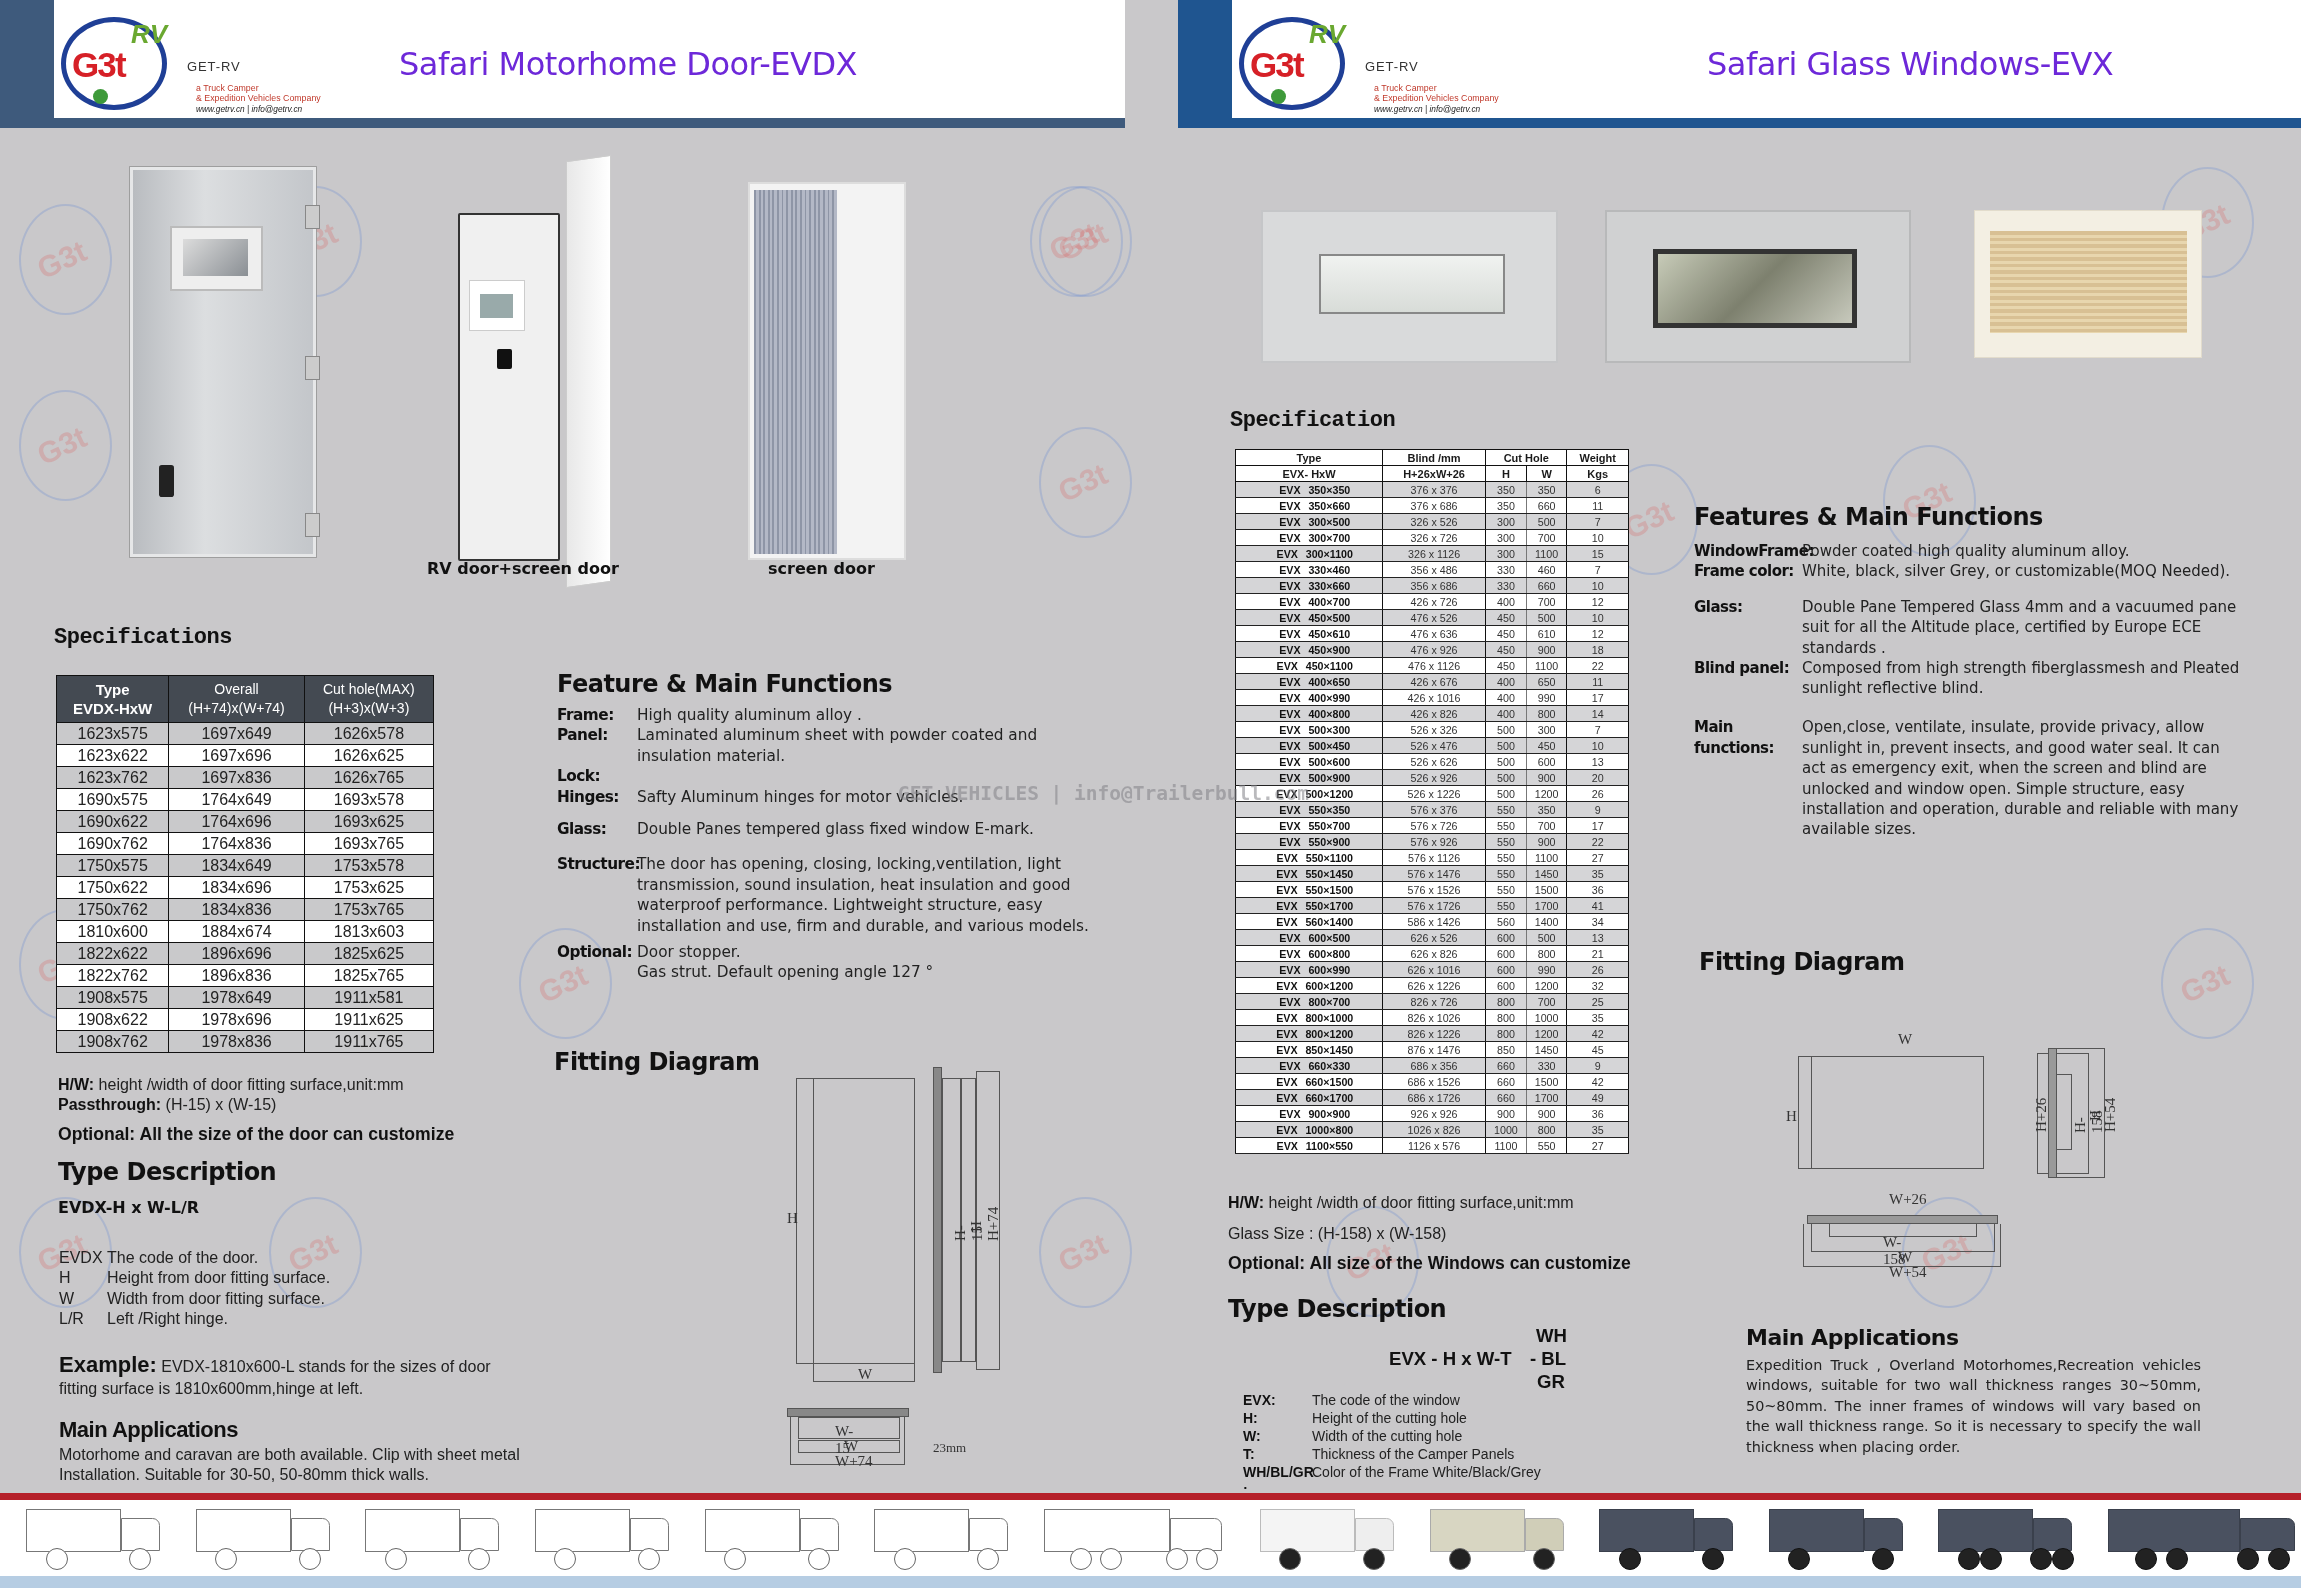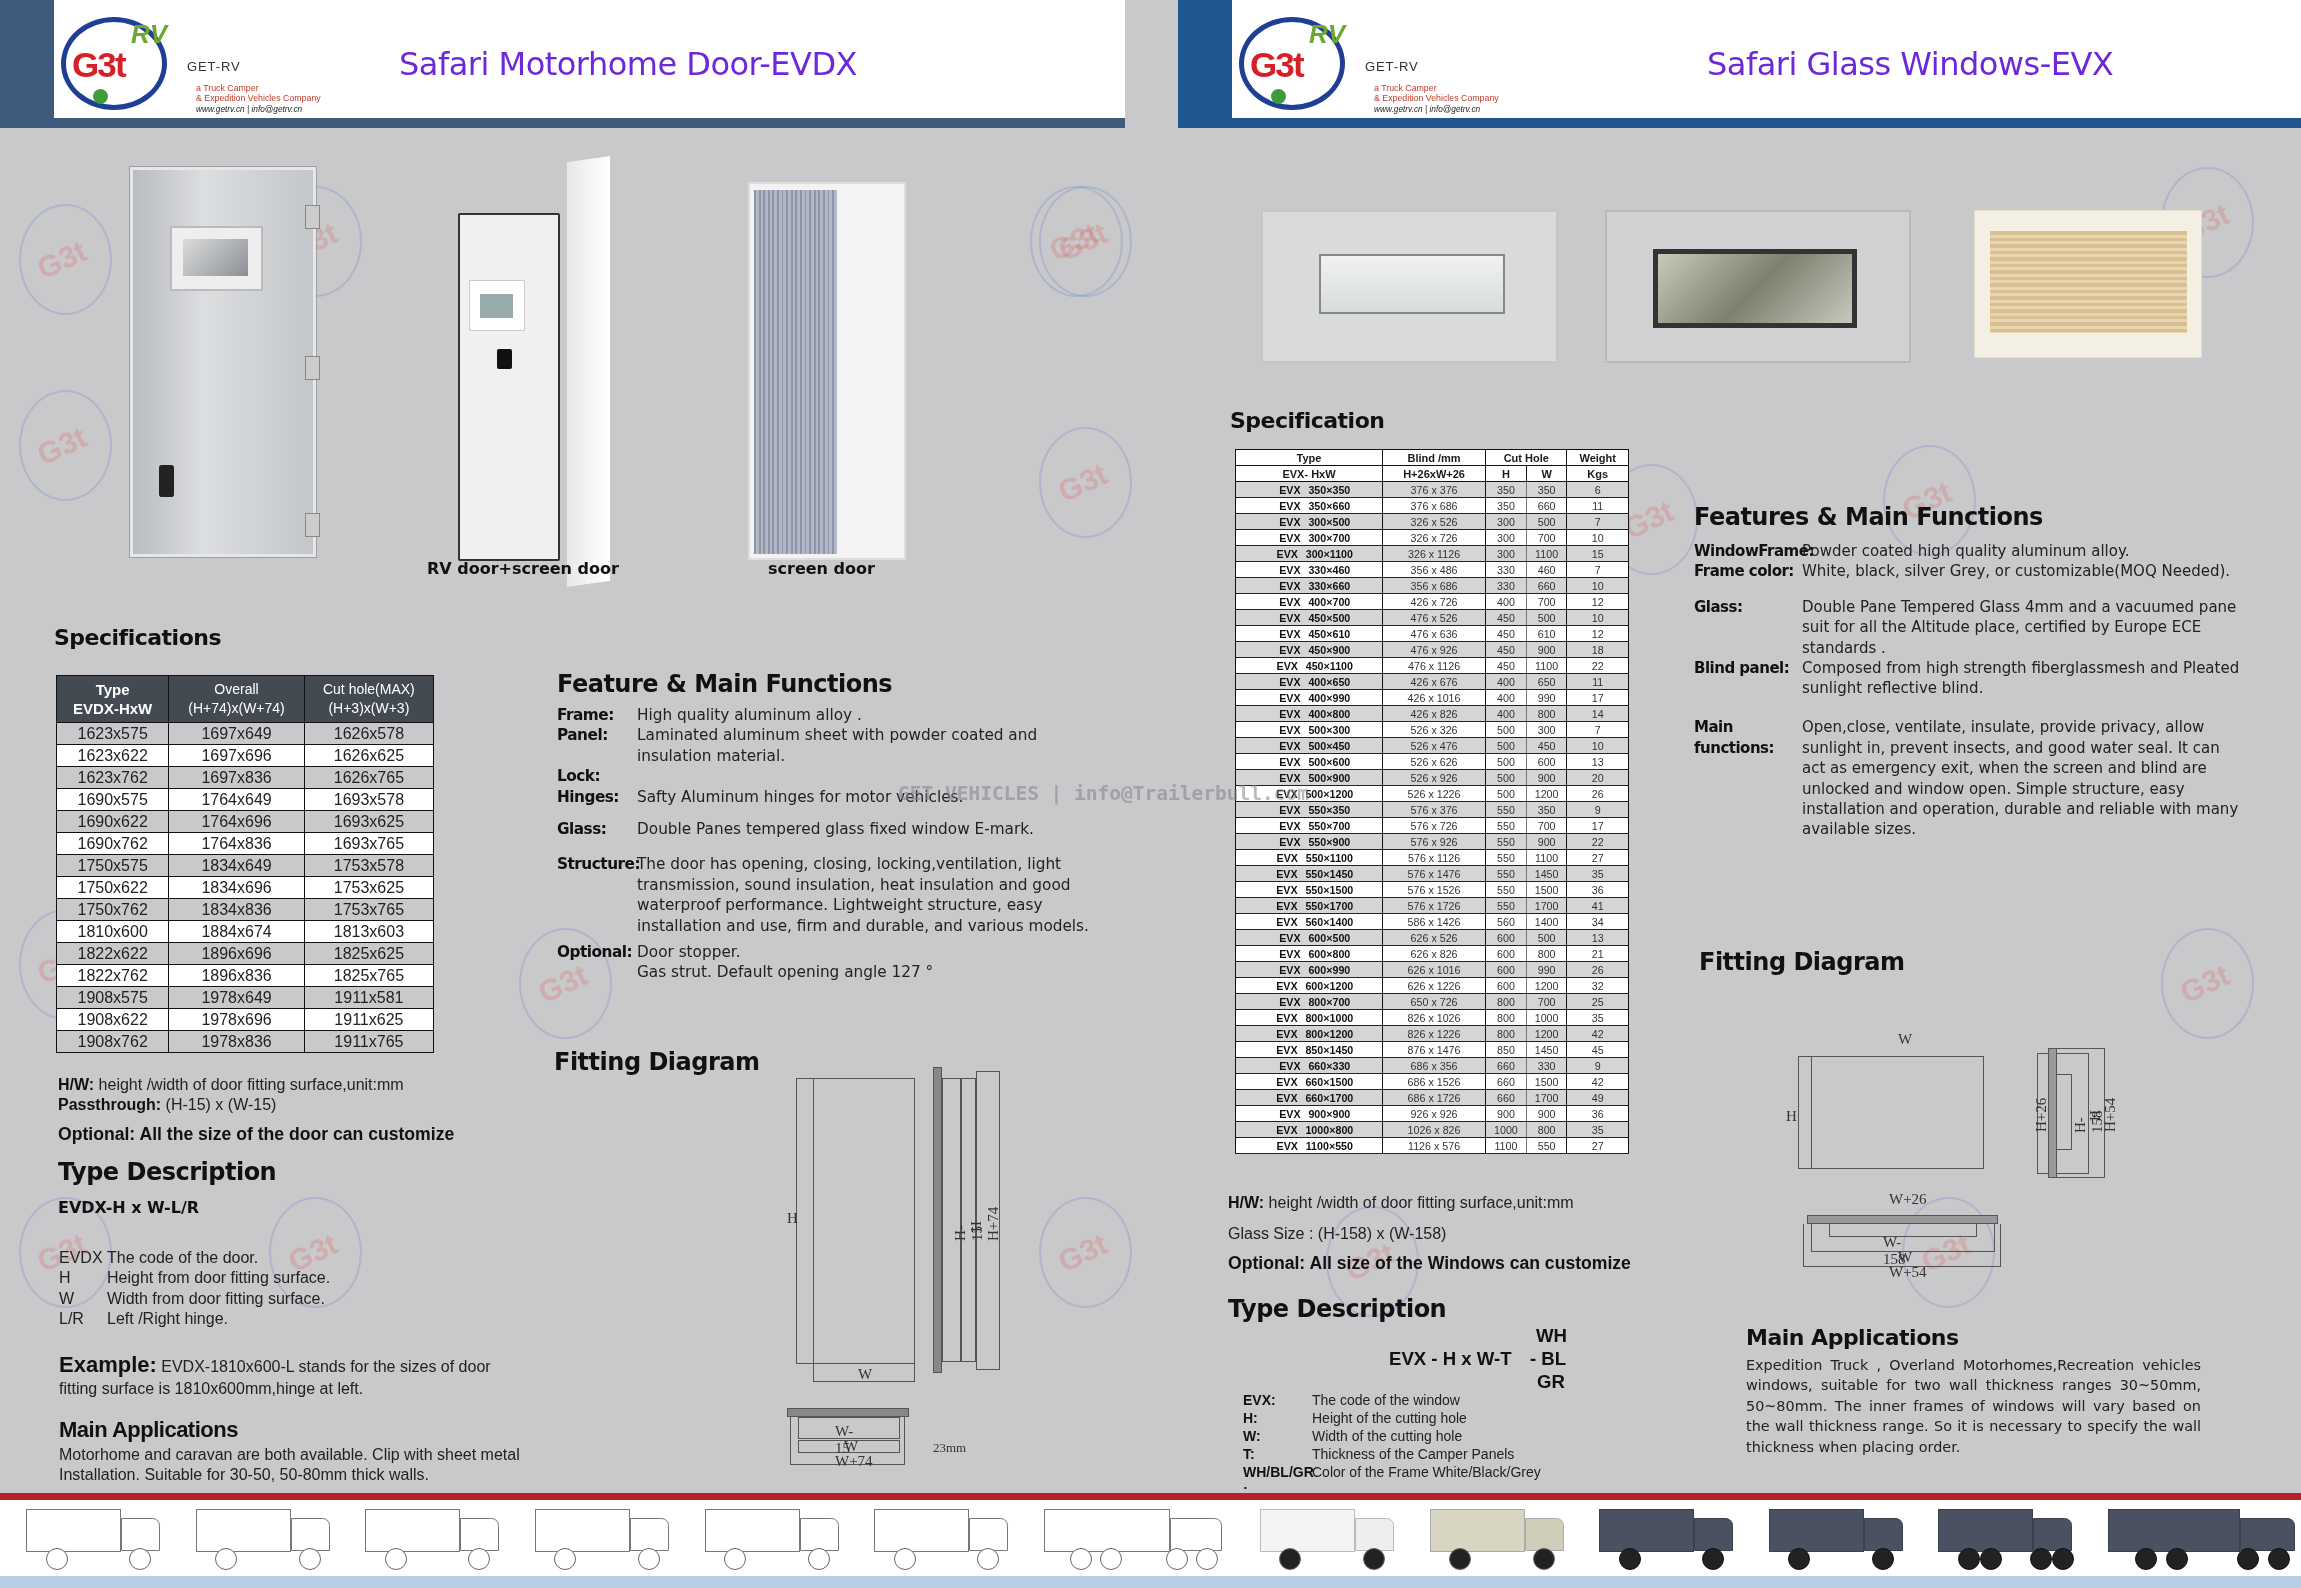--- a/index.html
+++ b/index.html
@@ -60,21 +60,21 @@
 
   .win1 { left: 1261px; top: 210px; width: 297px; height: 153px; background: #d9dadb; border: 2.8px solid #c5c6c8; }
   .win1 .glass { position: absolute; left: 56px; top: 42px; width: 186px; height: 60px; background: linear-gradient(180deg,#f0f2f0,#d8dcd8); border: 2.8px solid #888; }
   .win2 { left: 1605px; top: 210px; width: 306px; height: 153px; background: #d0d1d2; border: 2.8px solid #b8b9ba; }
   .win2 .glass { position: absolute; left: 46px; top: 37px; width: 204px; height: 79px; background: linear-gradient(135deg,#c7cbb8,#7d806e 50%,#c7c9bc); border: 5.6px solid #333; }
   .win3 { left: 1974px; top: 210px; width: 228px; height: 148px; background: #f3efe3; border: 1.9px solid #e2dccc; }
   .win3 .blind { position: absolute; left: 15px; top: 20.4px; width: 197px; height: 102px; background: repeating-linear-gradient(180deg,#d8c094 0 3.7px,#e8d6ae 3.7px 6.5px); }
 
   
   .h2 { position: absolute; font: bold 24px "DejaVu Sans", sans-serif; color: #111; letter-spacing: -0.5px; }
-  .h2.sm { font-size: 22px; }
+  .h2.sm { font-size: 22px; font-family: Liberation Mono, monospace; }
 
   
   .spec-tbl { position: absolute; left: 56px; top: 675px; border-collapse: collapse; width: 378px; font-size: 16px; }
   .spec-tbl th { background: #444a52; color: #fff; font-weight: bold; font-size: 15px; border: 1.9px solid #111; padding: 3.7px 1.9px; line-height: 19.5px; }
   .spec-tbl th .sub { font-weight: normal; font-size: 14px; }
   .spec-tbl td { border: 1.9px solid #111; text-align: center; height: 22px; padding: 0; color: #222; }
   .spec-tbl tr:nth-child(odd) td { background: #c9c9cb; }
   .spec-tbl tr:nth-child(even) td { background: #ffffff; }
 
   .note { position: absolute; font-size: 16px; line-height: 20.4px; color: #222; }
@@ -664,21 +664,21 @@
       </tr>
       <tr>
         <td class="type"><span class="c">EVX</span><span>600×1200</span></td>
         <td>626 x 1226</td>
         <td class="h">600</td>
         <td class="w">1200</td>
         <td>32</td>
       </tr>
       <tr>
         <td class="type"><span class="c">EVX</span><span>800×700</span></td>
-        <td>650 x 726</td>
+        <td>826 x 726</td>
         <td class="h">800</td>
         <td class="w">700</td>
         <td>25</td>
       </tr>
       <tr>
         <td class="type"><span class="c">EVX</span><span>800×1000</span></td>
         <td>826 x 1026</td>
         <td class="h">800</td>
         <td class="w">1000</td>
         <td>35</td>

